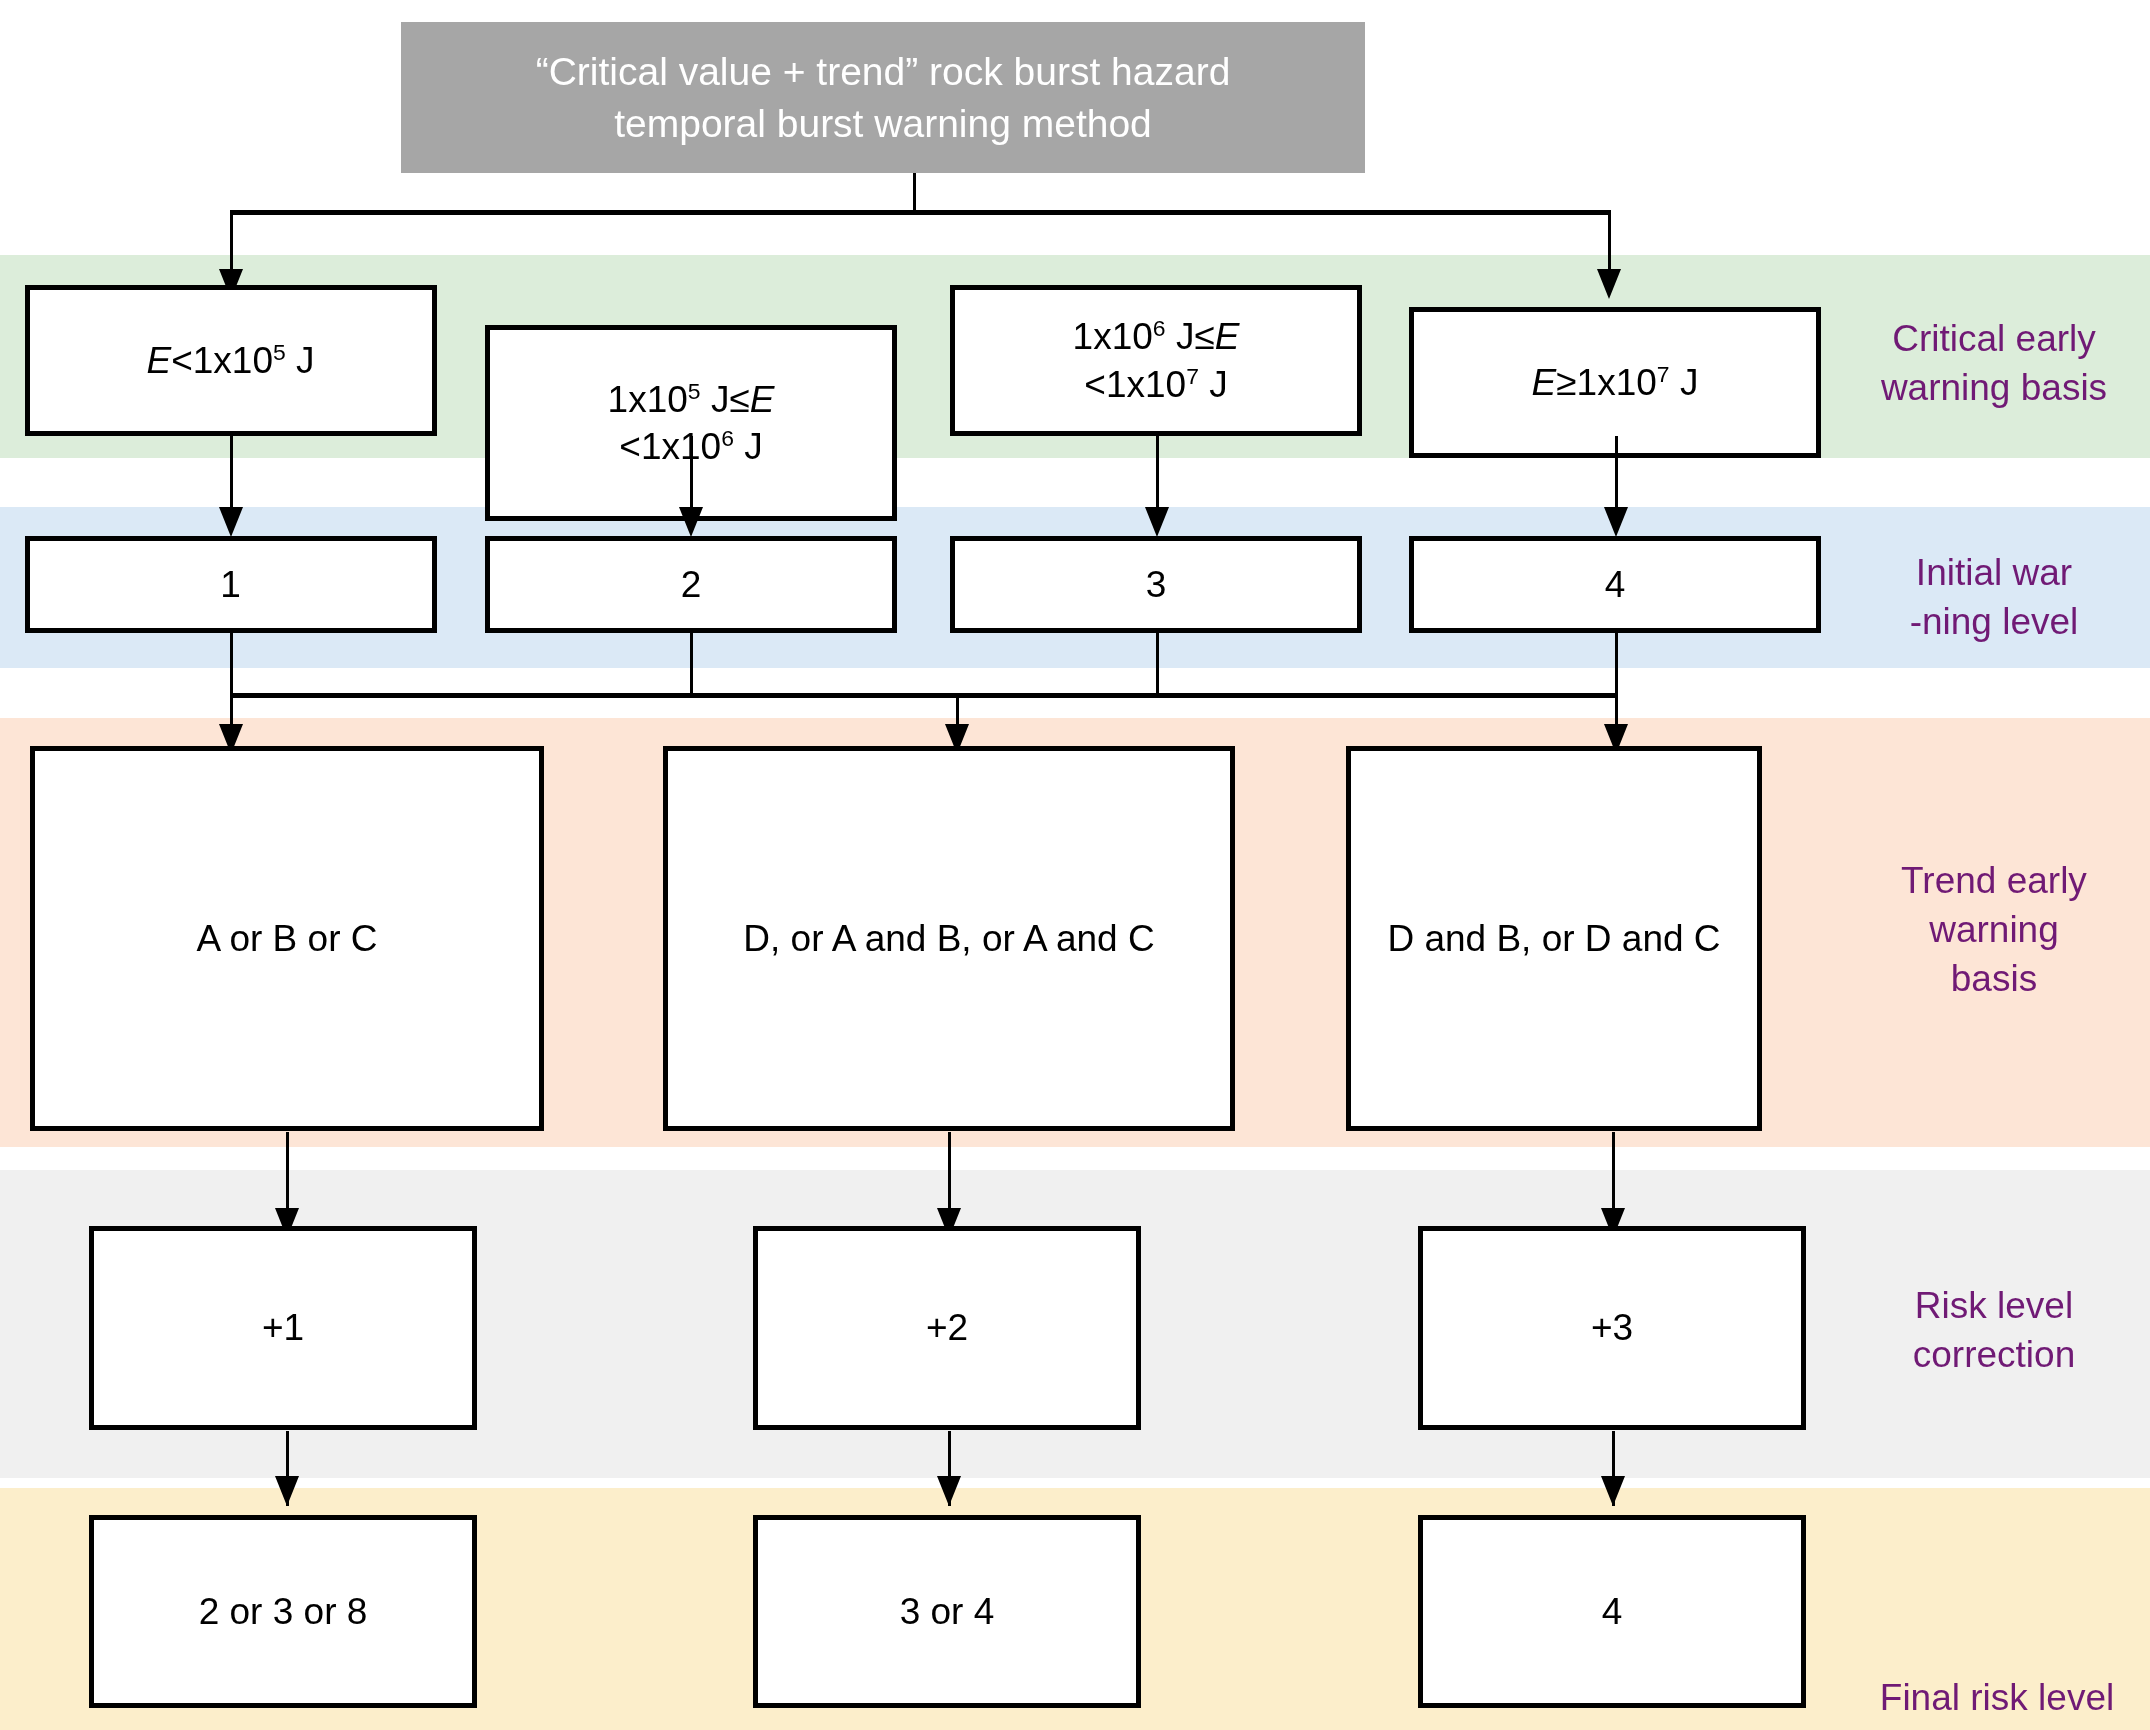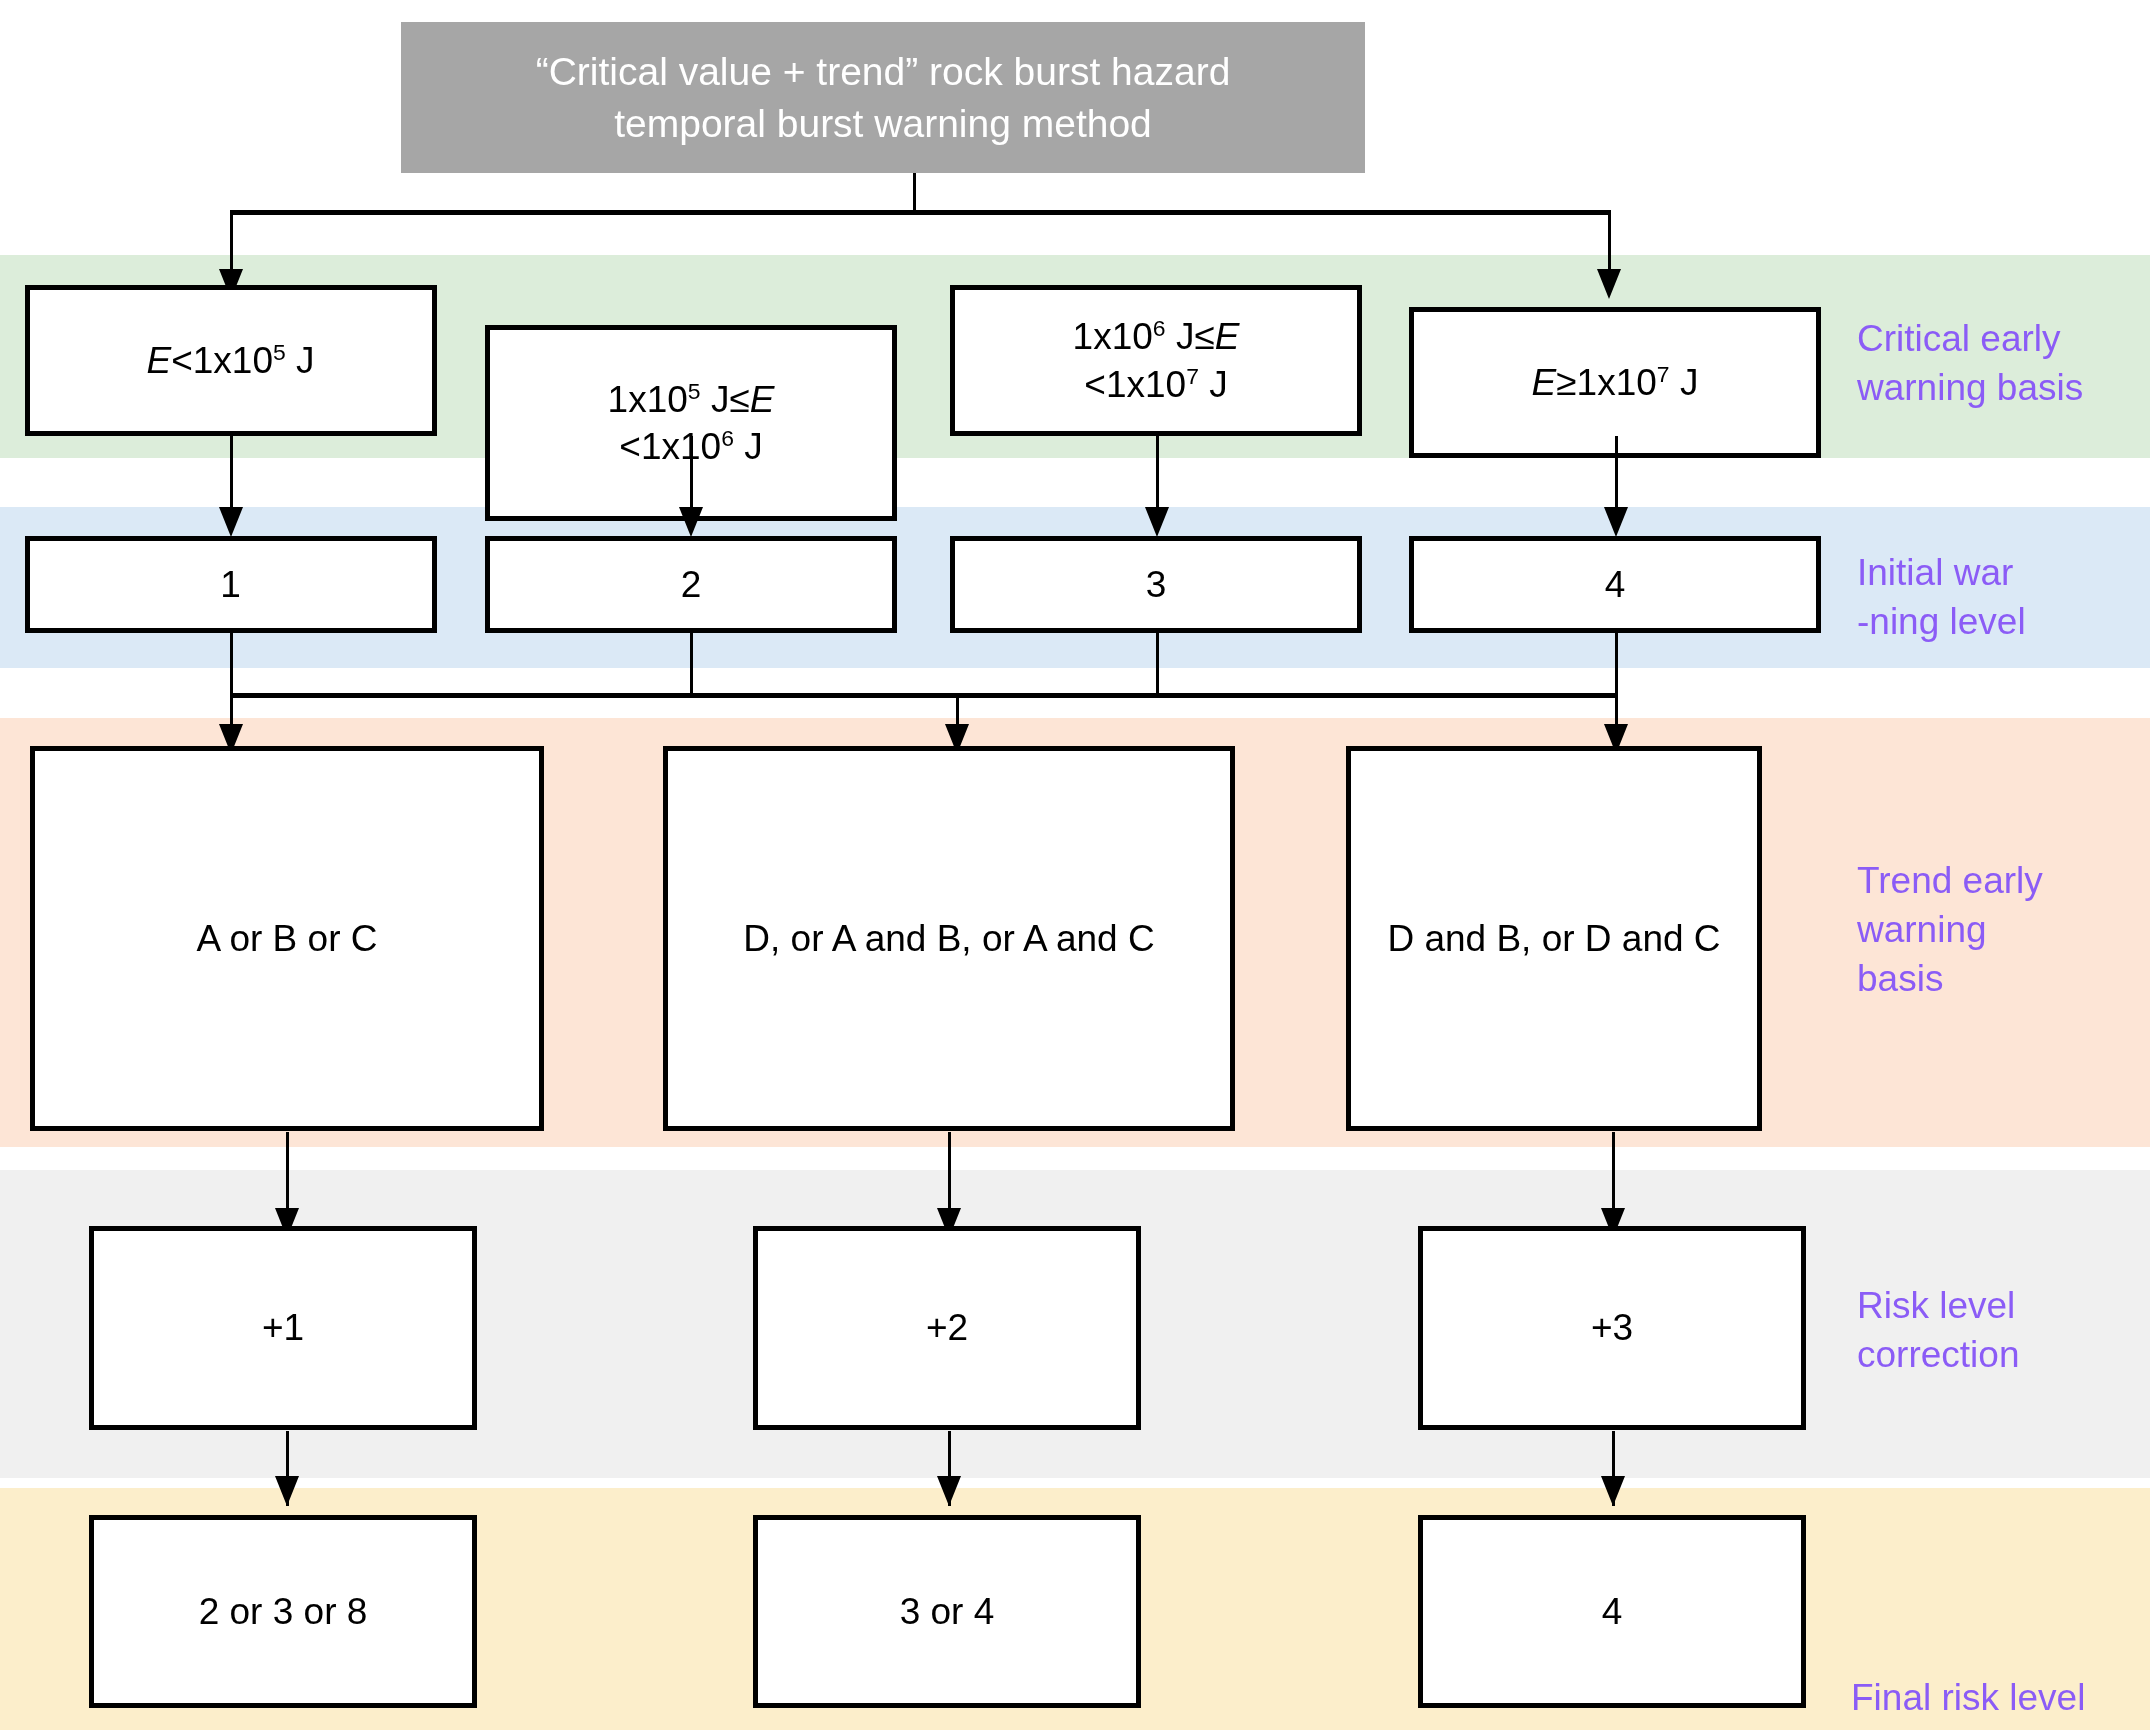--- a/index.html
+++ b/index.html
@@ -8,21 +8,21 @@
 
   
   .band{position:absolute;left:0;}
   .band-green {background:#dcedda;}
   .band-blue  {background:#dbe9f6;}
   .band-peach {background:#fde5d6;}
   .band-gray  {background:#f0f0f0;}
   .band-yellow{background:#fceecb;}
 
   
-  .band-label{position:absolute;color:#8b5cf6;
+  .band-label{position:absolute;text-align:center;color:#701a75;
               font-size:37px;line-height:1.32;font-family:"Liberation Sans", sans-serif;}
 
   
   .node{position:absolute;background:#ffffff;border:5.3px solid #000;
         box-sizing:border-box;display:flex;align-items:center;justify-content:center;
         text-align:center;color:#000;font-size:37px;line-height:1.28;
         font-family:"Liberation Sans", sans-serif;}
   .node .txt{display:block;padding:0 5.8px;}
   .node sup{font-size:0.62em;vertical-align:super;line-height:0;}
   .node i{font-style:italic;}

